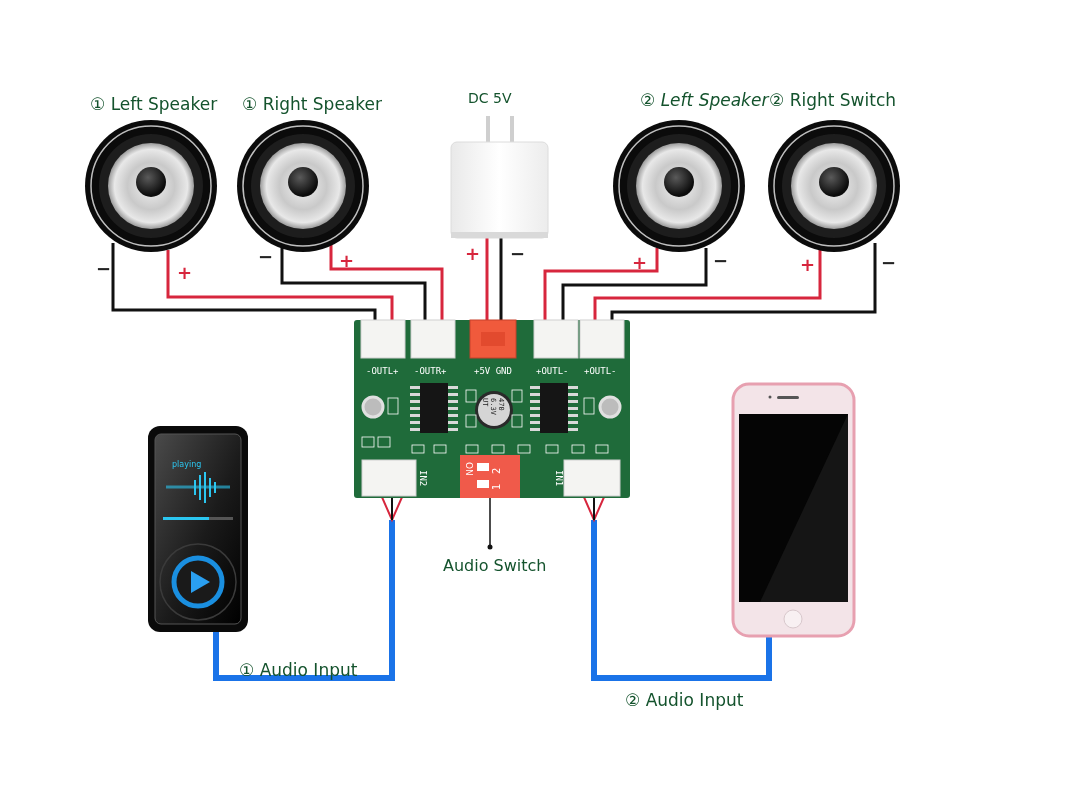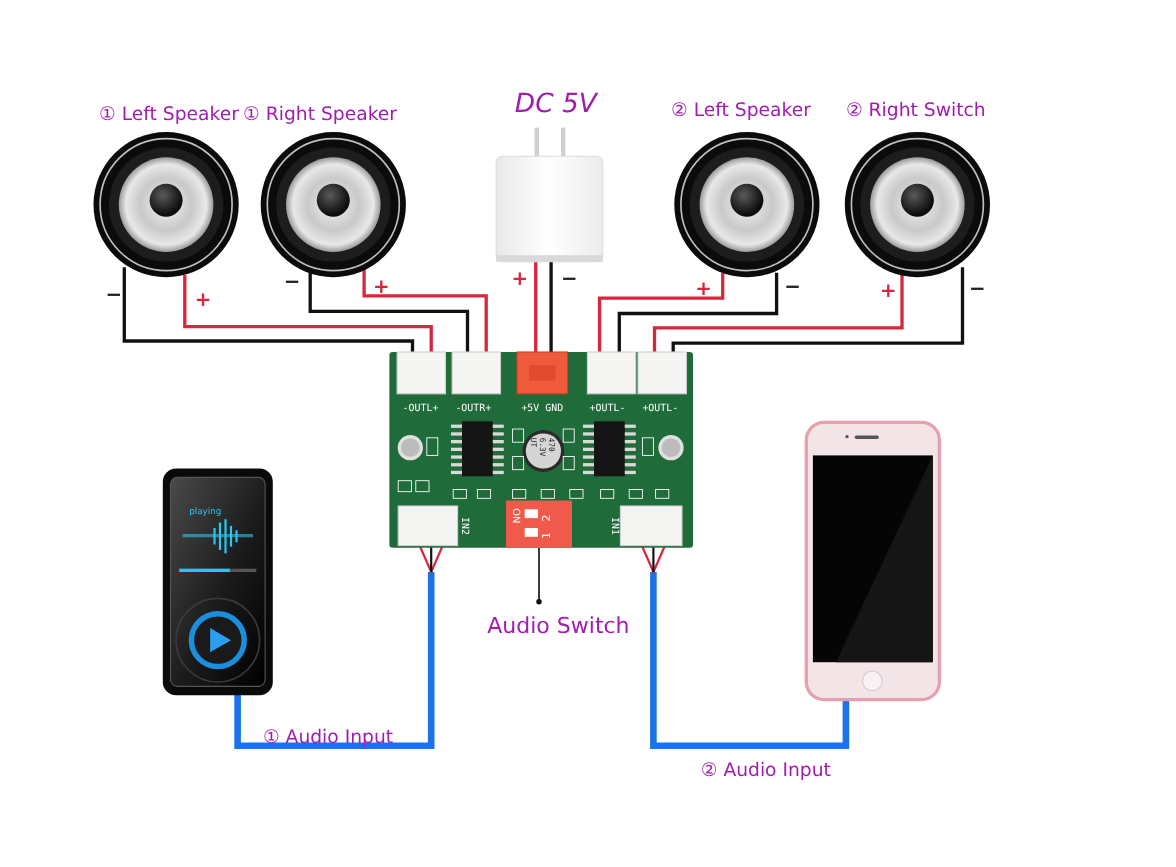--- a/index.html
+++ b/index.html
@@ -1,17 +1,17 @@
 <!DOCTYPE html>
 <html><head>
 <meta charset="utf-8">
 <style>
   html, body { margin:0; padding:0; background:#ffffff; }
   body { width:1069px; height:788px; position:relative; overflow:hidden; font-family:"DejaVu Sans", sans-serif; }
-  .label { position:absolute; font-size:17px; color:#a21caf; white-space:nowrap; }
+  .label { position:absolute; font-size:17px; color:#14532d; white-space:nowrap; }
   .sign { position:absolute; font-size:18px; font-weight:bold; }
   .plus { color:#d7263d; }
   .minus { color:#222; }
   svg.main { position:absolute; left:0; top:0; }
   .pcb-label { font-family:"DejaVu Sans Mono", monospace; font-size:9px; fill:#ffffff; }
 </style>
 </head>
 <body>
 
 <svg class="main" width="1069" height="788" viewBox="0 0 1069 788" xmlns="http://www.w3.org/2000/svg">
@@ -232,27 +232,27 @@
     <rect x="733" y="384" width="121" height="252" rx="16" fill="#f3e4e8" stroke="#e7a0b0" stroke-width="3"></rect>
     <rect x="739" y="414" width="109" height="188" fill="#050505"></rect>
     <polygon points="848,414 848,602 760,602" fill="#151515"></polygon>
     <rect x="777" y="396" width="22" height="3" rx="1.5" fill="#555"></rect>
     <circle cx="770" cy="397" r="1.5" fill="#555"></circle>
     <circle cx="793" cy="619" r="9" fill="#f8f0f2" stroke="#d8c8cc"></circle>
   </g>
 </svg>
 
 <div class="label" style="left:90px; top:94px;">① Left Speaker</div>
-<div class="label" style="left:221px; top:94px;">① Right Speaker</div>
-<div class="label" style="left:468px; top:80px; font-size:24px;font-style:italic;">DC 5V</div>
-<div class="label" style="left:610px; top:90px;">② Left Speaker</div>
+<div class="label" style="left:242px; top:94px;">① Right Speaker</div>
+<div class="label" style="left:468px; top:90px; font-size:14px;">DC 5V</div>
+<div class="label" style="left:640px; top:90px;font-style:italic;">② Left Speaker</div>
 <div class="label" style="left:769px; top:90px;">② Right Switch</div>
-<div class="label" style="left:443px; top:556px; font-size:20px;">Audio Switch</div>
+<div class="label" style="left:443px; top:556px; font-size:16px;">Audio Switch</div>
 <div class="label" style="left:239px; top:660px;">① Audio Input</div>
-<div class="label" style="left:625px; top:690px;margin-left:12px;">② Audio Input</div>
+<div class="label" style="left:625px; top:690px;">② Audio Input</div>
 
 <div class="sign minus" style="left:96px; top:258px;">−</div>
 <div class="sign plus" style="left:177px; top:262px;">+</div>
 <div class="sign minus" style="left:258px; top:246px;">−</div>
 <div class="sign plus" style="left:339px; top:250px;">+</div>
 <div class="sign plus" style="left:465px; top:243px;">+</div>
 <div class="sign minus" style="left:510px; top:243px;">−</div>
 <div class="sign plus" style="left:632px; top:252px;">+</div>
 <div class="sign minus" style="left:713px; top:250px;">−</div>
 <div class="sign plus" style="left:800px; top:254px;">+</div>

